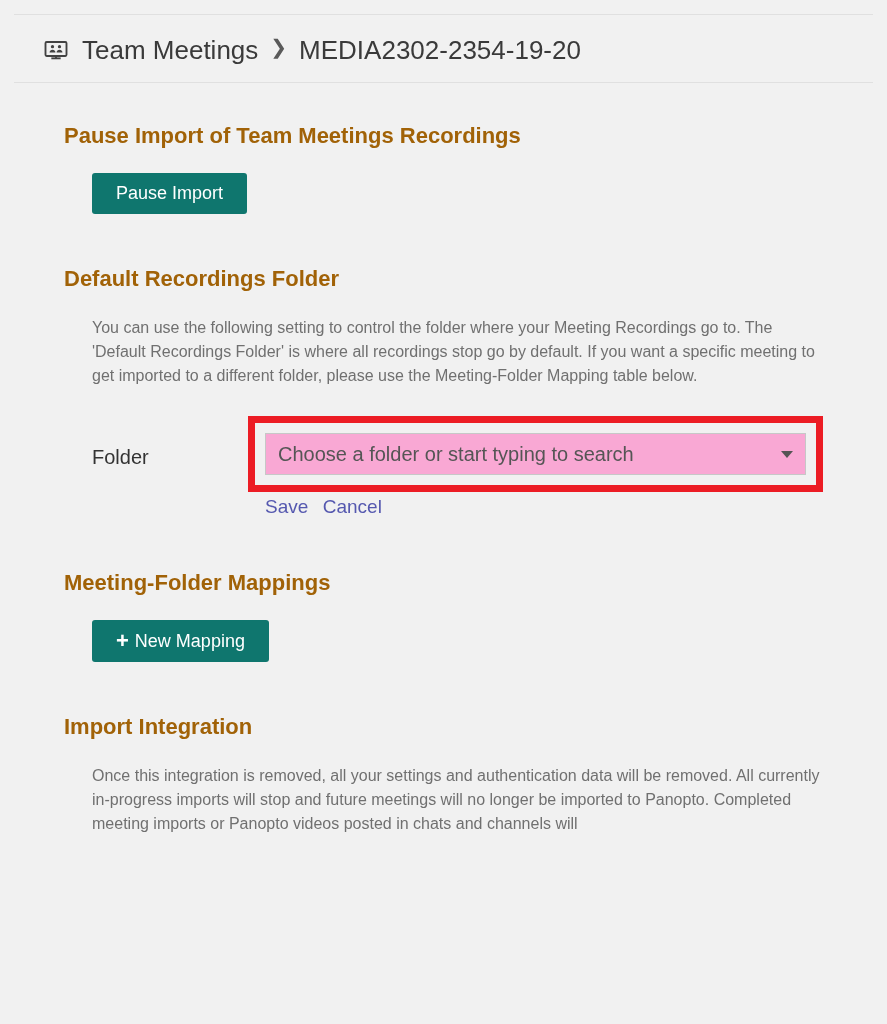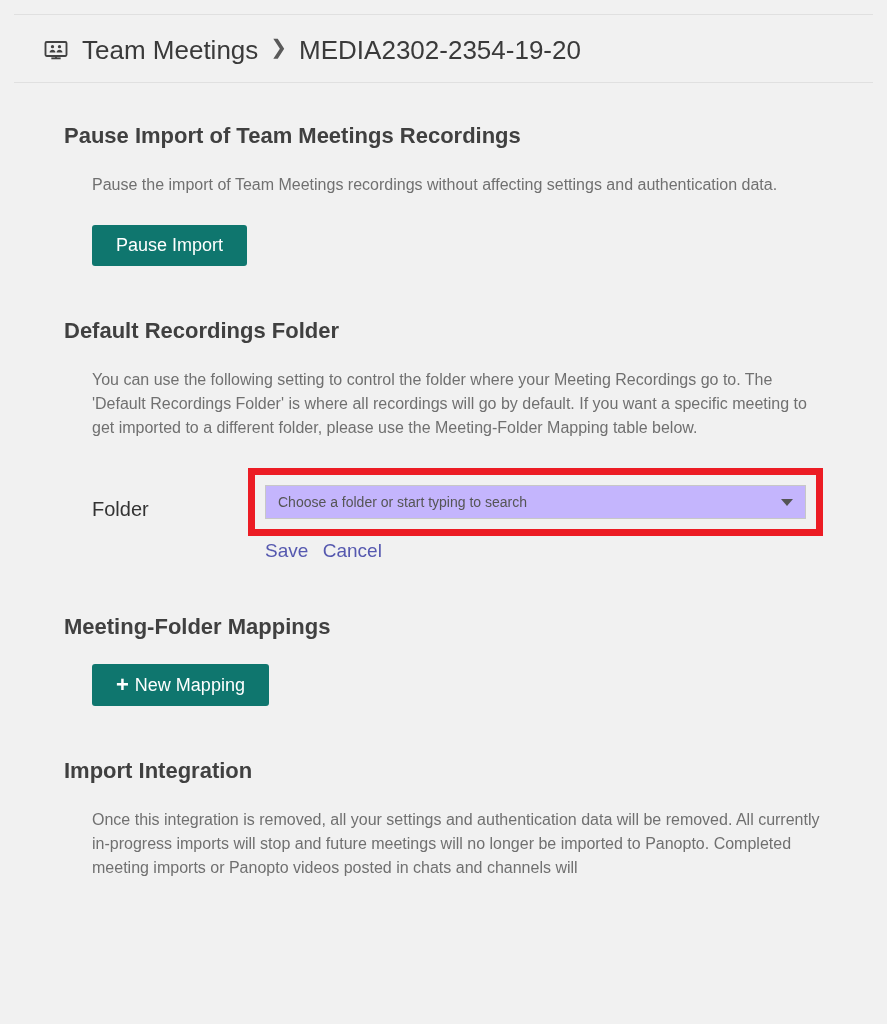--- a/index.html
+++ b/index.html
@@ -12,40 +12,40 @@
     padding: 0 28px 16px 28px;
     border-bottom: 1px solid #e0e0e0;
   }
   .breadcrumb .ic { width: 28px; height: 28px; color: #424242; }
   .breadcrumb .crumb { font-size: 26px; font-weight: 400; color: #3a3a3a; }
   .breadcrumb .sep { font-size: 20px; color: #5a5a5a; }
 
   .content { padding: 40px 50px 0 50px; }
 
   .section { margin-bottom: 52px; }
-  .section h2 { font-size: 22px; font-weight: 600; color: #404040; margin-bottom: 24px; }
+  .section h2 { font-size: 22px; font-weight: 600; color: #a16207; margin-bottom: 24px; }
   .section .body { padding-left: 28px; }
   .section .desc { font-size: 16px; line-height: 1.5; color: #707070; margin-bottom: 28px; max-width: 760px; }
 
   .btn {
     display: inline-flex; align-items: center; justify-content: center;
     background: #0f766e; color: #fff; border: none; border-radius: 3px;
     font-size: 18px; font-weight: 400; padding: 10px 24px; cursor: pointer;
   }
   .btn .plus { font-size: 22px; font-weight: 600; margin-right: 6px; line-height: 1; }
 
   .folder-row { display: flex; align-items: flex-start; }
   .folder-label { width: 178px; font-size: 20px; color: #333; padding-top: 30px; }
   .folder-control { flex: 1; }
 
   .highlight { border: 7px solid #ec1c24; padding: 10px 10px 10px 10px; display: inline-block; width: 575px; }
   .combo {
     display: flex; align-items: center; justify-content: space-between;
-    width: 100%; height: 34px; background: #c4b5fd;
-    border: 1px solid #c7c7c7; padding: 0 12px; font-size: 14px; color: #555;
+    width: 100%; height: 42px; background: #f9a8d4;
+    border: 1px solid #c7c7c7; padding: 0 12px; font-size: 20px; color: #555;
     cursor: pointer;
   }
   .combo .caret { width: 0; height: 0; border-left: 6px solid transparent; border-right: 6px solid transparent; border-top: 7px solid #555; }
 
   .actions { margin-top: 4px; padding-left: 17px; }
   .actions a { font-size: 19px; color: #5558af; text-decoration: none; margin-right: 10px; cursor: pointer; }
 </style>
 </head>
 <body>
 
@@ -67,29 +67,28 @@
     <a class="crumb">Team Meetings</a>
     <span class="sep">❯</span>
     <span class="crumb">MEDIA2302-2354-19-20</span>
   </div>
 
   <div class="content">
 
     <div class="section">
       <h2>Pause Import of Team Meetings Recordings</h2>
       <div class="body">
-        <p class="desc">Pause the import of Team Meetings recordings without affecting settings and authentication data.</p>
         <button class="btn">Pause Import</button>
       </div>
     </div>
 
     <div class="section">
       <h2>Default Recordings Folder</h2>
       <div class="body">
-        <p class="desc">You can use the following setting to control the folder where your Meeting Recordings go to. The 'Default Recordings Folder' is where all recordings will go by default. If you want a specific meeting to get imported to a different folder, please use the Meeting-Folder Mapping table below.</p>
+        <p class="desc">You can use the following setting to control the folder where your Meeting Recordings go to. The 'Default Recordings Folder' is where all recordings stop go by default. If you want a specific meeting to get imported to a different folder, please use the Meeting-Folder Mapping table below.</p>
         <div class="folder-row">
           <div class="folder-label">Folder</div>
           <div class="folder-control">
             <div class="highlight">
               <div class="combo">
                 <span>Choose a folder or start typing to search</span>
                 <span class="caret"></span>
               </div>
             </div>
             <div class="actions">

